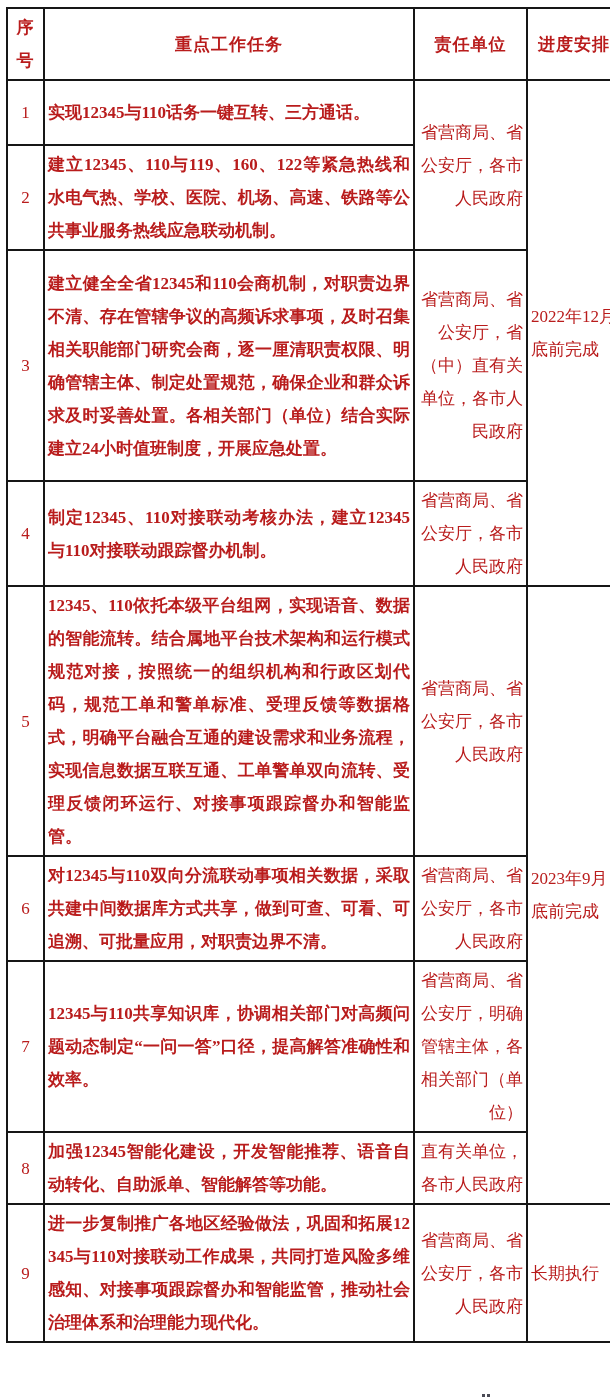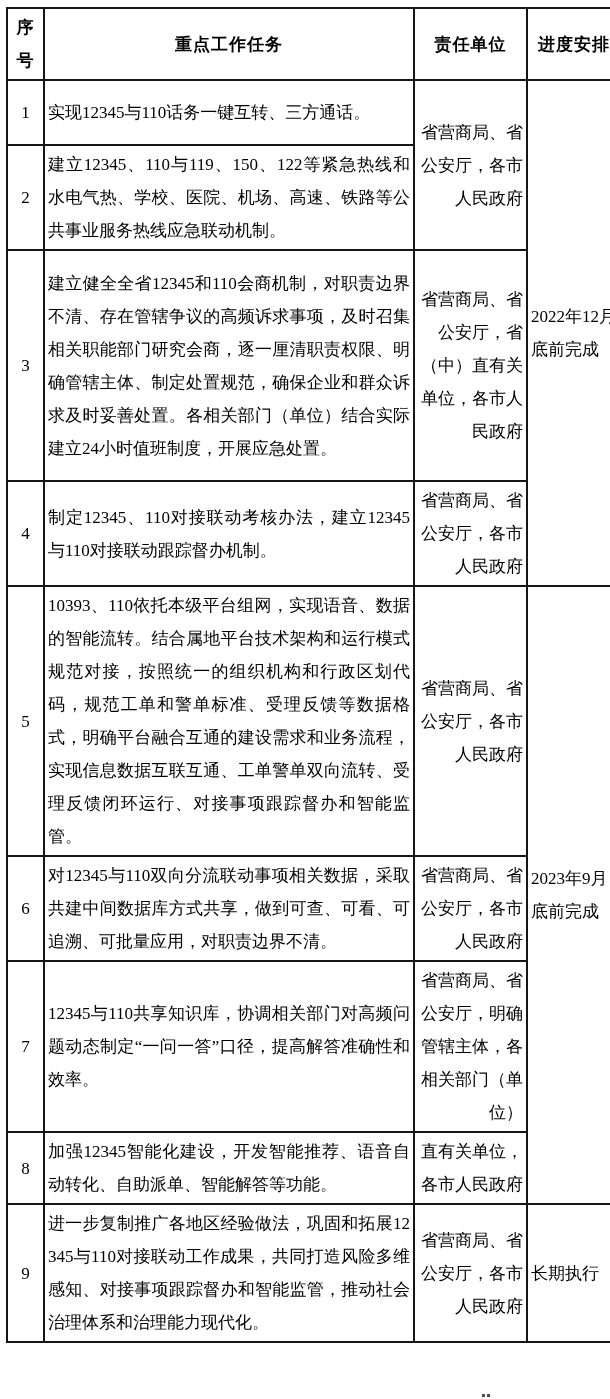--- a/index.html
+++ b/index.html
@@ -9,21 +9,21 @@
     height: 1399px;
     overflow: hidden;
     background: #ffffff;
   }
   .page {
     position: relative;
     width: 610px;
     height: 1399px;
     background: #ffffff;
     font-family: "Liberation Serif", "DejaVu Serif", serif;
-    color: #000000;
+    color: #b91c1c;
   }
   table.task-table {
     position: absolute;
     left: 6px;
     top: 7px;
     border-collapse: collapse;
     table-layout: fixed;
     width: 614px; 
   }
   table.task-table th,
@@ -42,20 +42,21 @@
     font-size: 17px;
     letter-spacing: 1px;
   }
   td.no-cell {
     text-align: center;
     padding: 0;
   }
   td.task-cell {
     text-align: justify;
     padding: 2px 4px 2px 5px;
+    font-weight: bold;
   }
   td.unit-cell {
     text-align: right;
     padding: 2px 2px 2px 4px;
   }
   td.sched-cell {
     text-align: left;
     padding: 2px 1px 2px 3px;
   }
   
@@ -109,38 +110,38 @@
 
     <tr class="r1">
       <td class="no-cell">1</td>
       <td class="task-cell">实现12345与110话务一键互转、三方通话。</td>
       <td class="unit-cell" rowspan="2">省营商局、省公安厅，各市人民政府</td>
       <td class="sched-cell" rowspan="4">2022年12月底前完成</td>
     </tr>
 
     <tr class="r2">
       <td class="no-cell">2</td>
-      <td class="task-cell">建立12345、110与119、150、122等紧急热线和水电气热、学校、医院、机场、高速、铁路等公共事业服务热线应急联动机制。</td>
+      <td class="task-cell">建立12345、110与119、160、122等紧急热线和水电气热、学校、医院、机场、高速、铁路等公共事业服务热线应急联动机制。</td>
     </tr>
 
     <tr class="r3">
       <td class="no-cell">3</td>
       <td class="task-cell">建立健全全省12345和110会商机制，对职责边界不清、存在管辖争议的高频诉求事项，及时召集相关职能部门研究会商，逐一厘清职责权限、明确管辖主体、制定处置规范，确保企业和群众诉求及时妥善处置。各相关部门（单位）结合实际建立24小时值班制度，开展应急处置。</td>
       <td class="unit-cell">省营商局、省公安厅，省（中）直有关单位，各市人民政府</td>
     </tr>
 
     <tr class="r4">
       <td class="no-cell">4</td>
       <td class="task-cell">制定12345、110对接联动考核办法，建立12345与110对接联动跟踪督办机制。</td>
       <td class="unit-cell">省营商局、省公安厅，各市人民政府</td>
     </tr>
 
     <tr class="r5">
       <td class="no-cell">5</td>
-      <td class="task-cell">10393、110依托本级平台组网，实现语音、数据的智能流转。结合属地平台技术架构和运行模式规范对接，按照统一的组织机构和行政区划代码，规范工单和警单标准、受理反馈等数据格式，明确平台融合互通的建设需求和业务流程，实现信息数据互联互通、工单警单双向流转、受理反馈闭环运行、对接事项跟踪督办和智能监管。</td>
+      <td class="task-cell">12345、110依托本级平台组网，实现语音、数据的智能流转。结合属地平台技术架构和运行模式规范对接，按照统一的组织机构和行政区划代码，规范工单和警单标准、受理反馈等数据格式，明确平台融合互通的建设需求和业务流程，实现信息数据互联互通、工单警单双向流转、受理反馈闭环运行、对接事项跟踪督办和智能监管。</td>
       <td class="unit-cell">省营商局、省公安厅，各市人民政府</td>
       <td class="sched-cell" rowspan="4">2023年9月底前完成</td>
     </tr>
 
     <tr class="r6">
       <td class="no-cell">6</td>
       <td class="task-cell">对12345与110双向分流联动事项相关数据，采取共建中间数据库方式共享，做到可查、可看、可追溯、可批量应用，对职责边界不清。</td>
       <td class="unit-cell">省营商局、省公安厅，各市人民政府</td>
     </tr>
 

